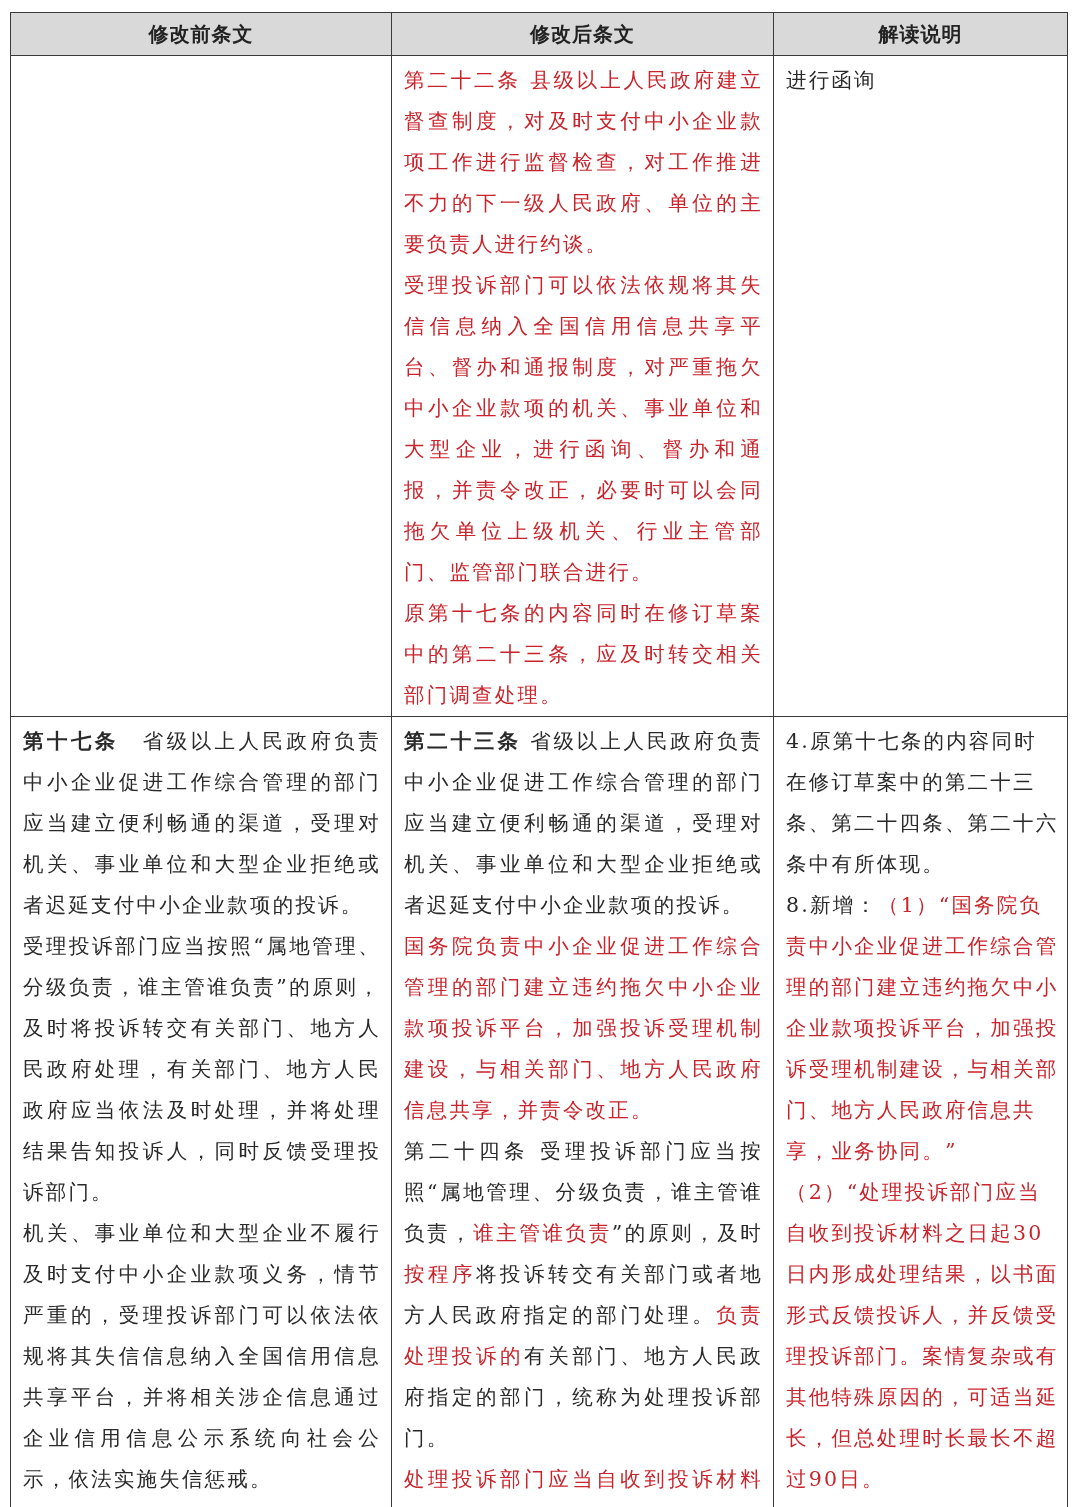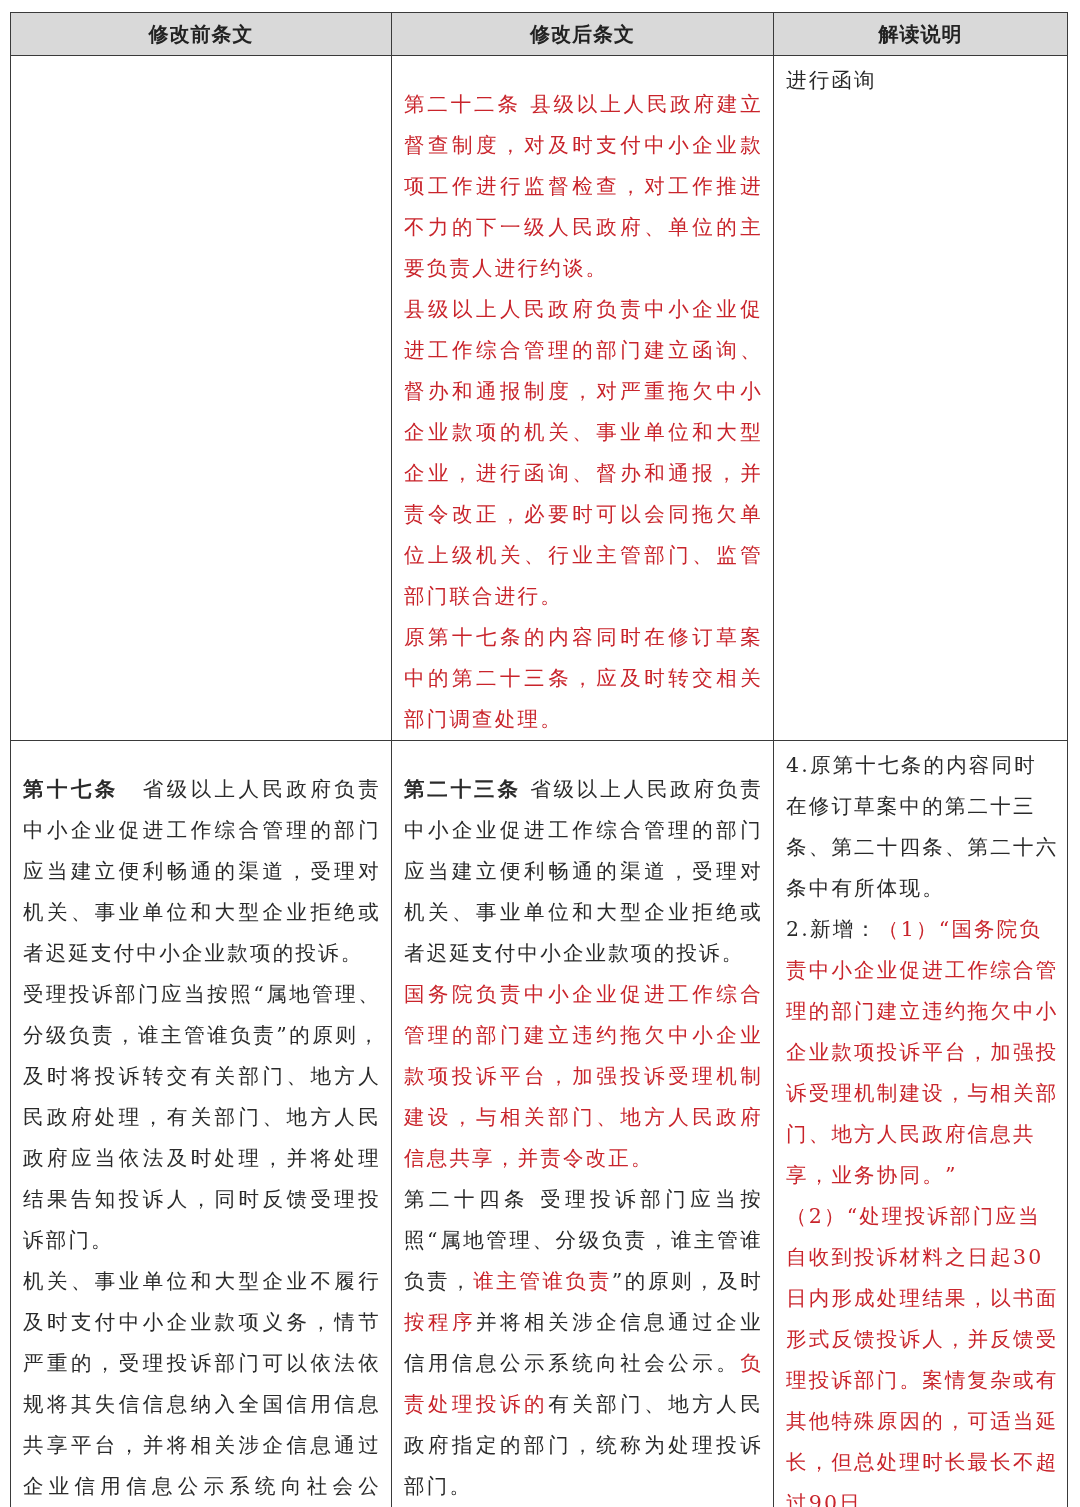--- a/index.html
+++ b/index.html
@@ -41,21 +41,20 @@
       letter-spacing: 1px;
     }
     .cell-inner {
       padding: 4px 10px 0 12px;
       font-size: 20.5px;
       line-height: 41px;
       color: #2a2a2a;
       letter-spacing: 2.2px;
       text-align: justify;
       word-break: break-all;
-      margin-top: 24px;
     }
     .note-inner {
       padding: 4px 8px 0 12px;
       font-size: 20.5px;
       line-height: 41px;
       color: #2a2a2a;
       letter-spacing: 2.2px;
       word-break: break-all;
     }
     .para { display: block; }
@@ -83,21 +82,21 @@
   </thead>
   <tbody>
 
     <tr class="row-1">
       <td>
         <div class="cell-inner"></div>
       </td>
       <td>
         <div class="cell-inner red">
           <span class="para">第二十二条 县级以上人民政府建立督查制度，对及时支付中小企业款项工作进行监督检查，对工作推进不力的下一级人民政府、单位的主要负责人进行约谈。</span>
-          <span class="para">县级以上人民政府负责中小企业促进工作综合管理的部门建立函询、督办和通报制度，对严重拖欠中小企业款项的机关、事业单位和大型企业，进行函询、督办和通报，并责令改正，必要时可以会同拖欠单位上级机关、行业主管部门、监管部门联合进行。</span>
+          <span class="para">受理投诉部门可以依法依规将其失信信息纳入全国信用信息共享平台、督办和通报制度，对严重拖欠中小企业款项的机关、事业单位和大型企业，进行函询、督办和通报，并责令改正，必要时可以会同拖欠单位上级机关、行业主管部门、监管部门联合进行。</span>
           <span class="para">原第十七条的内容同时在修订草案中的第二十三条，应及时转交相关部门调查处理。</span>
         </div>
       </td>
       <td>
         <div class="note-inner">
           <span class="para">进行函询</span>
         </div>
       </td>
     </tr>
 
@@ -106,27 +105,27 @@
         <div class="cell-inner">
           <span class="para"><span class="bold">第十七条</span><span>　省级以上人民政府负责中小企业促进工作综合管理的部门应当建立便利畅通的渠道，受理对机关、事业单位和大型企业拒绝或者迟延支付中小企业款项的投诉。</span></span>
           <span class="para">受理投诉部门应当按照“属地管理、分级负责，谁主管谁负责”的原则，及时将投诉转交有关部门、地方人民政府处理，有关部门、地方人民政府应当依法及时处理，并将处理结果告知投诉人，同时反馈受理投诉部门。</span>
           <span class="para">机关、事业单位和大型企业不履行及时支付中小企业款项义务，情节严重的，受理投诉部门可以依法依规将其失信信息纳入全国信用信息共享平台，并将相关涉企信息通过企业信用信息公示系统向社会公示，依法实施失信惩戒。</span>
         </div>
       </td>
       <td class="clip-last">
         <div class="cell-inner">
           <span class="para"><span class="bold">第二十三条</span><span> 省级以上人民政府负责中小企业促进工作综合管理的部门应当建立便利畅通的渠道，受理对机关、事业单位和大型企业拒绝或者迟延支付中小企业款项的投诉。</span></span>
           <span class="para red">国务院负责中小企业促进工作综合管理的部门建立违约拖欠中小企业款项投诉平台，加强投诉受理机制建设，与相关部门、地方人民政府信息共享，并责令改正。</span>
-          <span class="para"><span>第二十四条 受理投诉部门应当按照“属地管理、分级负责，谁主管谁负责，</span><span class="red">谁主管谁负责</span><span>”的原则，及时</span><span class="red">按程序</span><span>并将相关涉企信息通过企业信用信息公示系统向社会公示。</span><span class="red">负责处理投诉的</span><span>有关部门、地方人民政府指定的部门，统称为处理投诉部门。</span></span>
+          <span class="para"><span>第二十四条 受理投诉部门应当按照“属地管理、分级负责，谁主管谁负责，</span><span class="red">谁主管谁负责</span><span>”的原则，及时</span><span class="red">按程序</span><span>将投诉转交有关部门或者地方人民政府指定的部门处理。</span><span class="red">负责处理投诉的</span><span>有关部门、地方人民政府指定的部门，统称为处理投诉部门。</span></span>
           <span class="para red">处理投诉部门应当自收到投诉材料之日起30日内形成处理结果，以书面形式反馈投诉人，并反馈受理投诉</span>
         </div>
       </td>
       <td class="clip-last">
         <div class="note-inner">
           <span class="para">4.原第十七条的内容同时在修订草案中的第二十三条、第二十四条、第二十六条中有所体现。</span>
-          <span class="para"><span>2.新增：</span><span class="red">（1）“国务院负责中小企业促进工作综合管理的部门建立违约拖欠中小企业款项投诉平台，加强投诉受理机制建设，与相关部门、地方人民政府信息共享，业务协同。”</span></span>
+          <span class="para"><span>8.新增：</span><span class="red">（1）“国务院负责中小企业促进工作综合管理的部门建立违约拖欠中小企业款项投诉平台，加强投诉受理机制建设，与相关部门、地方人民政府信息共享，业务协同。”</span></span>
           <span class="para red">（2）“处理投诉部门应当自收到投诉材料之日起30日内形成处理结果，以书面形式反馈投诉人，并反馈受理投诉部门。案情复杂或有其他特殊原因的，可适当延长，但总处理时长最长不超过90日。</span>
           <span class="para red">被投诉人应当配合处理投</span>
         </div>
       </td>
     </tr>
   </tbody>
 </table>
 
 </body></html>

